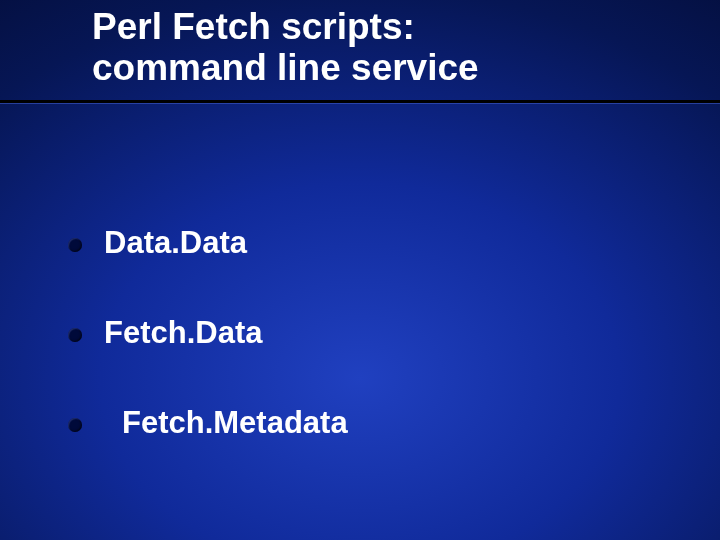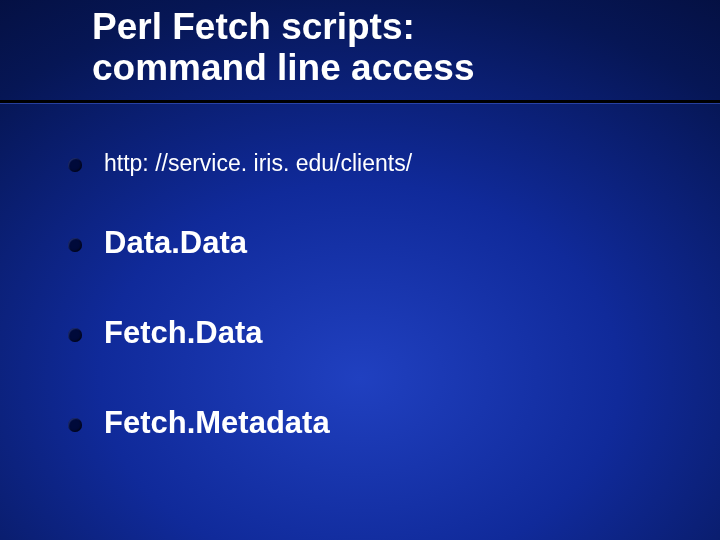--- a/index.html
+++ b/index.html
@@ -55,43 +55,39 @@
     flex: 0 0 auto;
     box-shadow: inset -1px -1px 2px rgba(0,0,0,0.6), inset 1px 1px 1px rgba(80,100,180,0.4);
   }
   .bullet .txt {
     color: #ffffff;
   }
   .b1 { top: 150px; }
   .b1 .txt { font-size: 23px; font-weight: normal; }
   .b2 { top: 225px; }
   .b3 { top: 315px; }
-  .b4 { top: 405px; }
+  .b4 { top: 405px; gap: 18px; }
   .b2 .txt, .b3 .txt, .b4 .txt { font-size: 31px; font-weight: bold; }
   .b1 .dot { margin-top: 2px; }
   .b2 .dot, .b3 .dot, .b4 .dot { margin-top: 4px; }
 </style>
 </head>
 <body>
 
 <div class="slide">
 
   <div class="title-block">
     <h1>
       <span>Perl Fetch scripts:</span><br>
-      <span>command line access</span>
+      <span>command line service</span>
     </h1>
   </div>
 
   <div class="divider"></div>
 
-  <div class="bullet b1">
-    <span class="dot"></span>
-    <span class="txt">http: //service. iris. edu/clients/</span>
-  </div>
 
   <div class="bullet b2">
     <span class="dot"></span>
     <span class="txt">Data.Data</span>
   </div>
 
   <div class="bullet b3">
     <span class="dot"></span>
     <span class="txt">Fetch.Data</span>
   </div>

